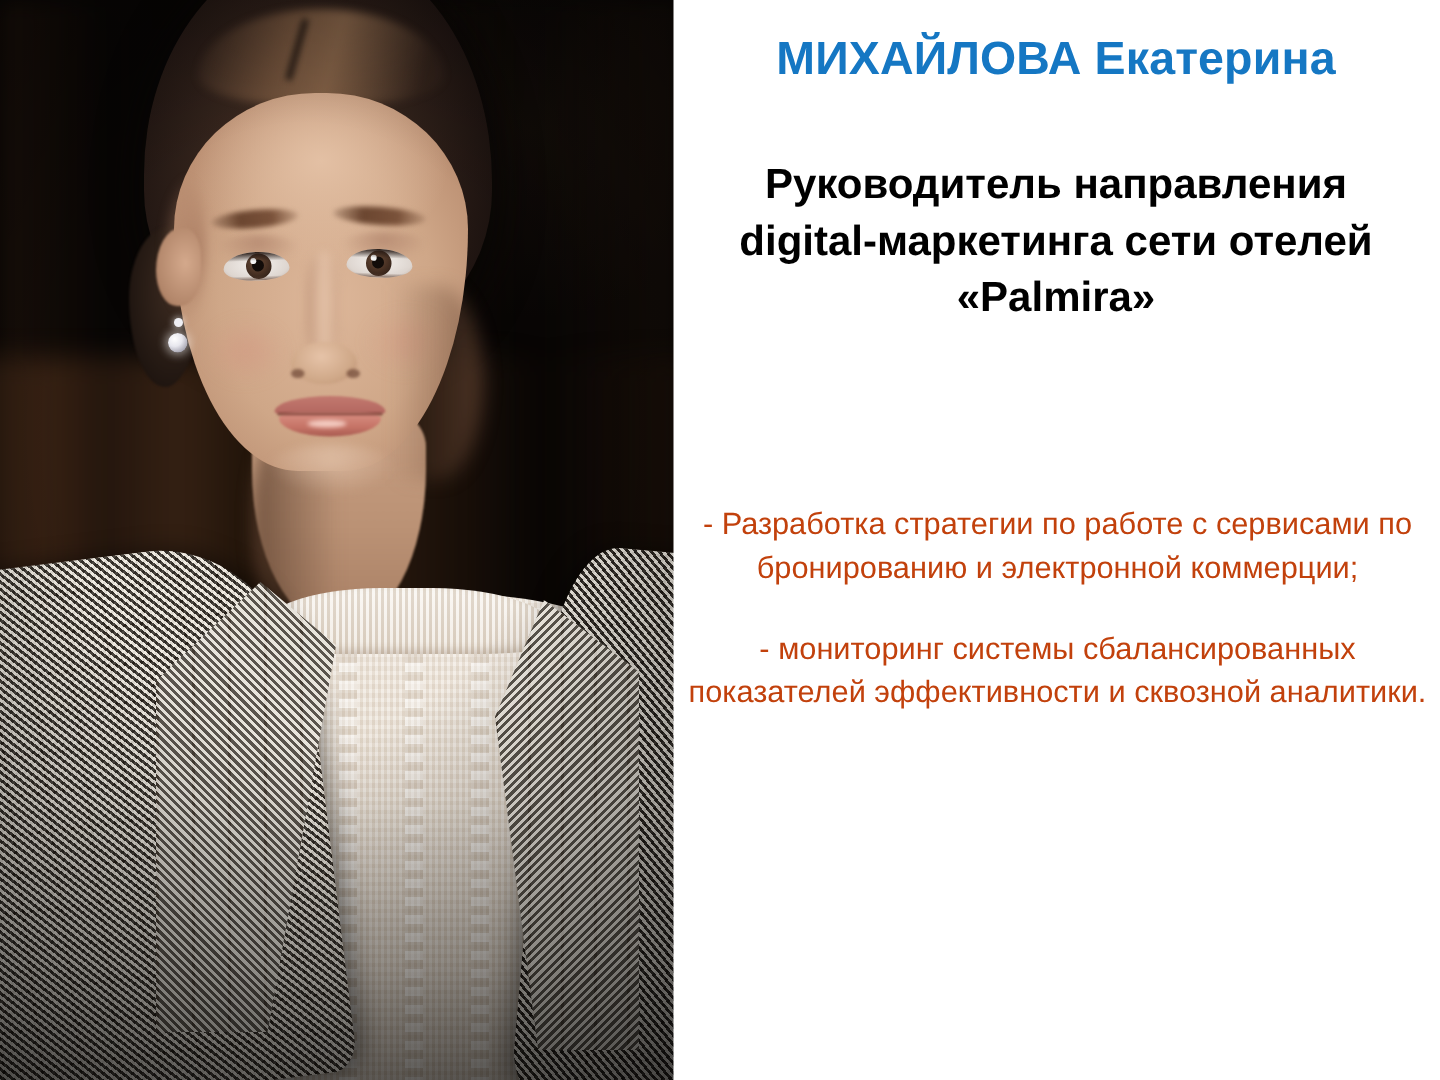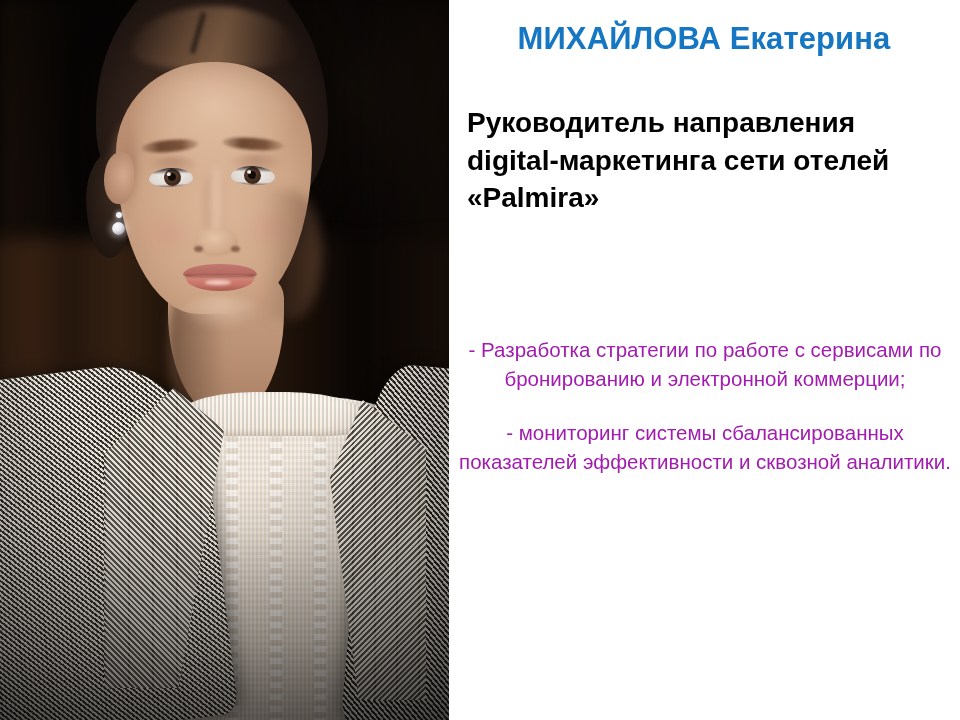--- a/index.html
+++ b/index.html
@@ -408,32 +408,33 @@
     font-size: 31px;
     font-weight: bold;
     letter-spacing: .1px;
     line-height: 1.1;
   }
 
   .role-block {
     position: absolute;
     left: 18px; top: 104px;
     width: 474px;
+    text-align: center;
     color: #000000;
     font-size: 28px;
     font-weight: bold;
     line-height: 1.34;
   }
 
   .duties {
     position: absolute;
     left: 10px; top: 336px;
     width: 492px;
     text-align: center;
-    color: #a21caf;
+    color: #c2410c;
     font-size: 20.5px;
     font-weight: normal;
     line-height: 1.40;
   }
   .duty {
     margin-bottom: 26px;
   }
   .duty:last-child { margin-bottom: 0; margin-top: 15px; }
 </style>
 </head>

